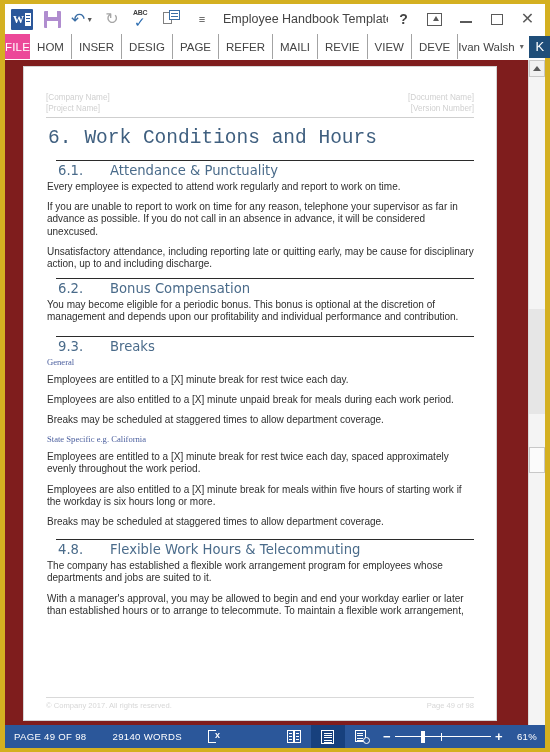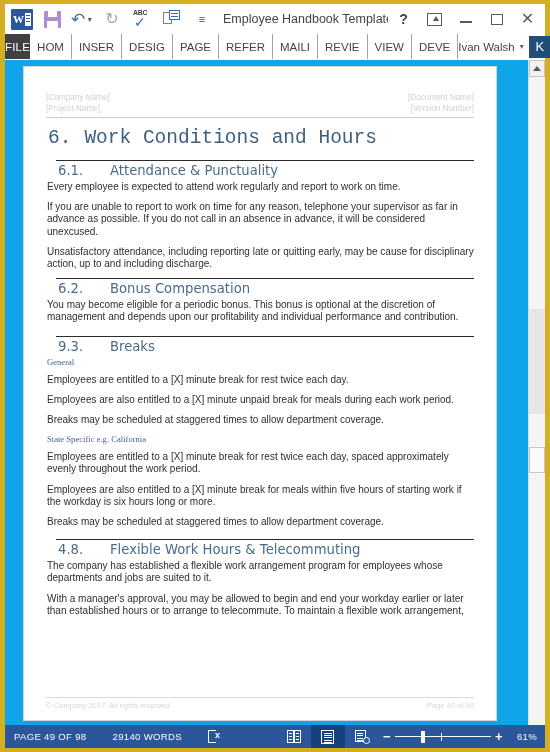--- a/index.html
+++ b/index.html
@@ -141,21 +141,21 @@
 
   
   .ribbon-tabs {
     height: 26px;
     background: #ffffff;
     display: flex;
     align-items: stretch;
     border-bottom: 1px solid #ffffff;
   }
   .tab-file {
-    background: #404040;
+    background: #ec4899;
     color: #ffffff;
     font-size: 11.5px;
     display: flex; align-items: center; justify-content: center;
     width: 61px;
     letter-spacing: 0.2px;
   }
   .tab {
     color: #444444;
     font-size: 11.5px;
     display: flex; align-items: center; justify-content: center;
@@ -183,21 +183,21 @@
   
   .workspace {
     position: relative;
     height: 665px;
     background: #e9e9e9;
     display: flex;
   }
   .doc-area {
     flex: 1;
     position: relative;
-    background: #0ea5e9;
+    background: #7f1d1d;
     overflow: hidden;
   }
   .page {
     position: absolute;
     left: 18px; top: 6px;
     width: 474px;
     height: 655px;
     background: #ffffff;
     border: 1px solid #d5d5d5;
     padding: 0 22px;

